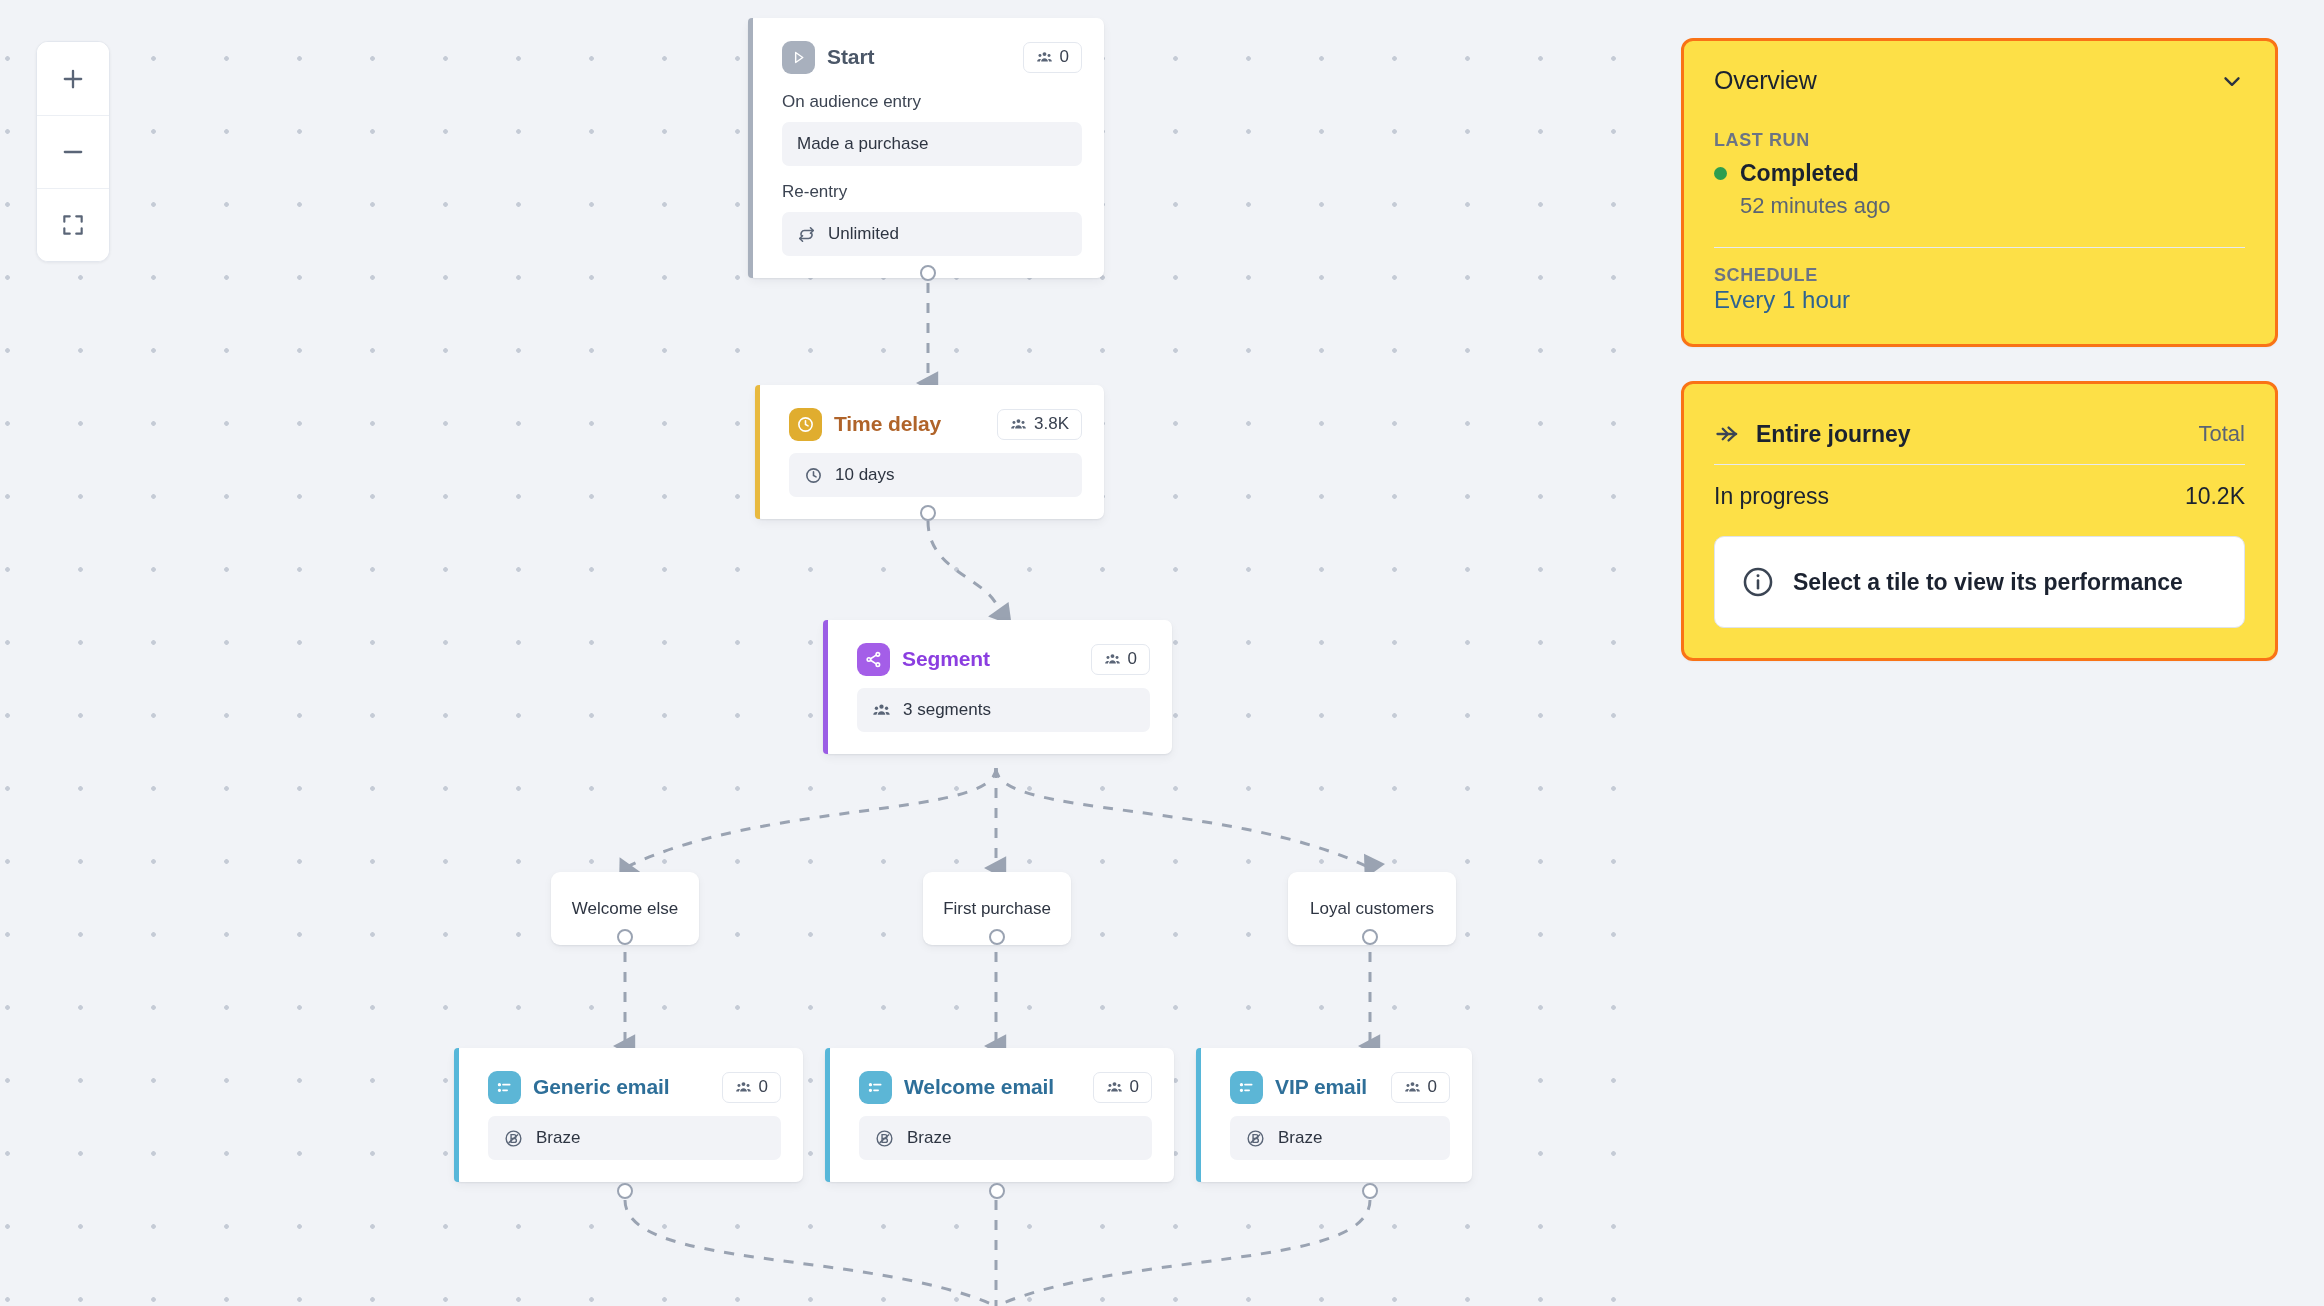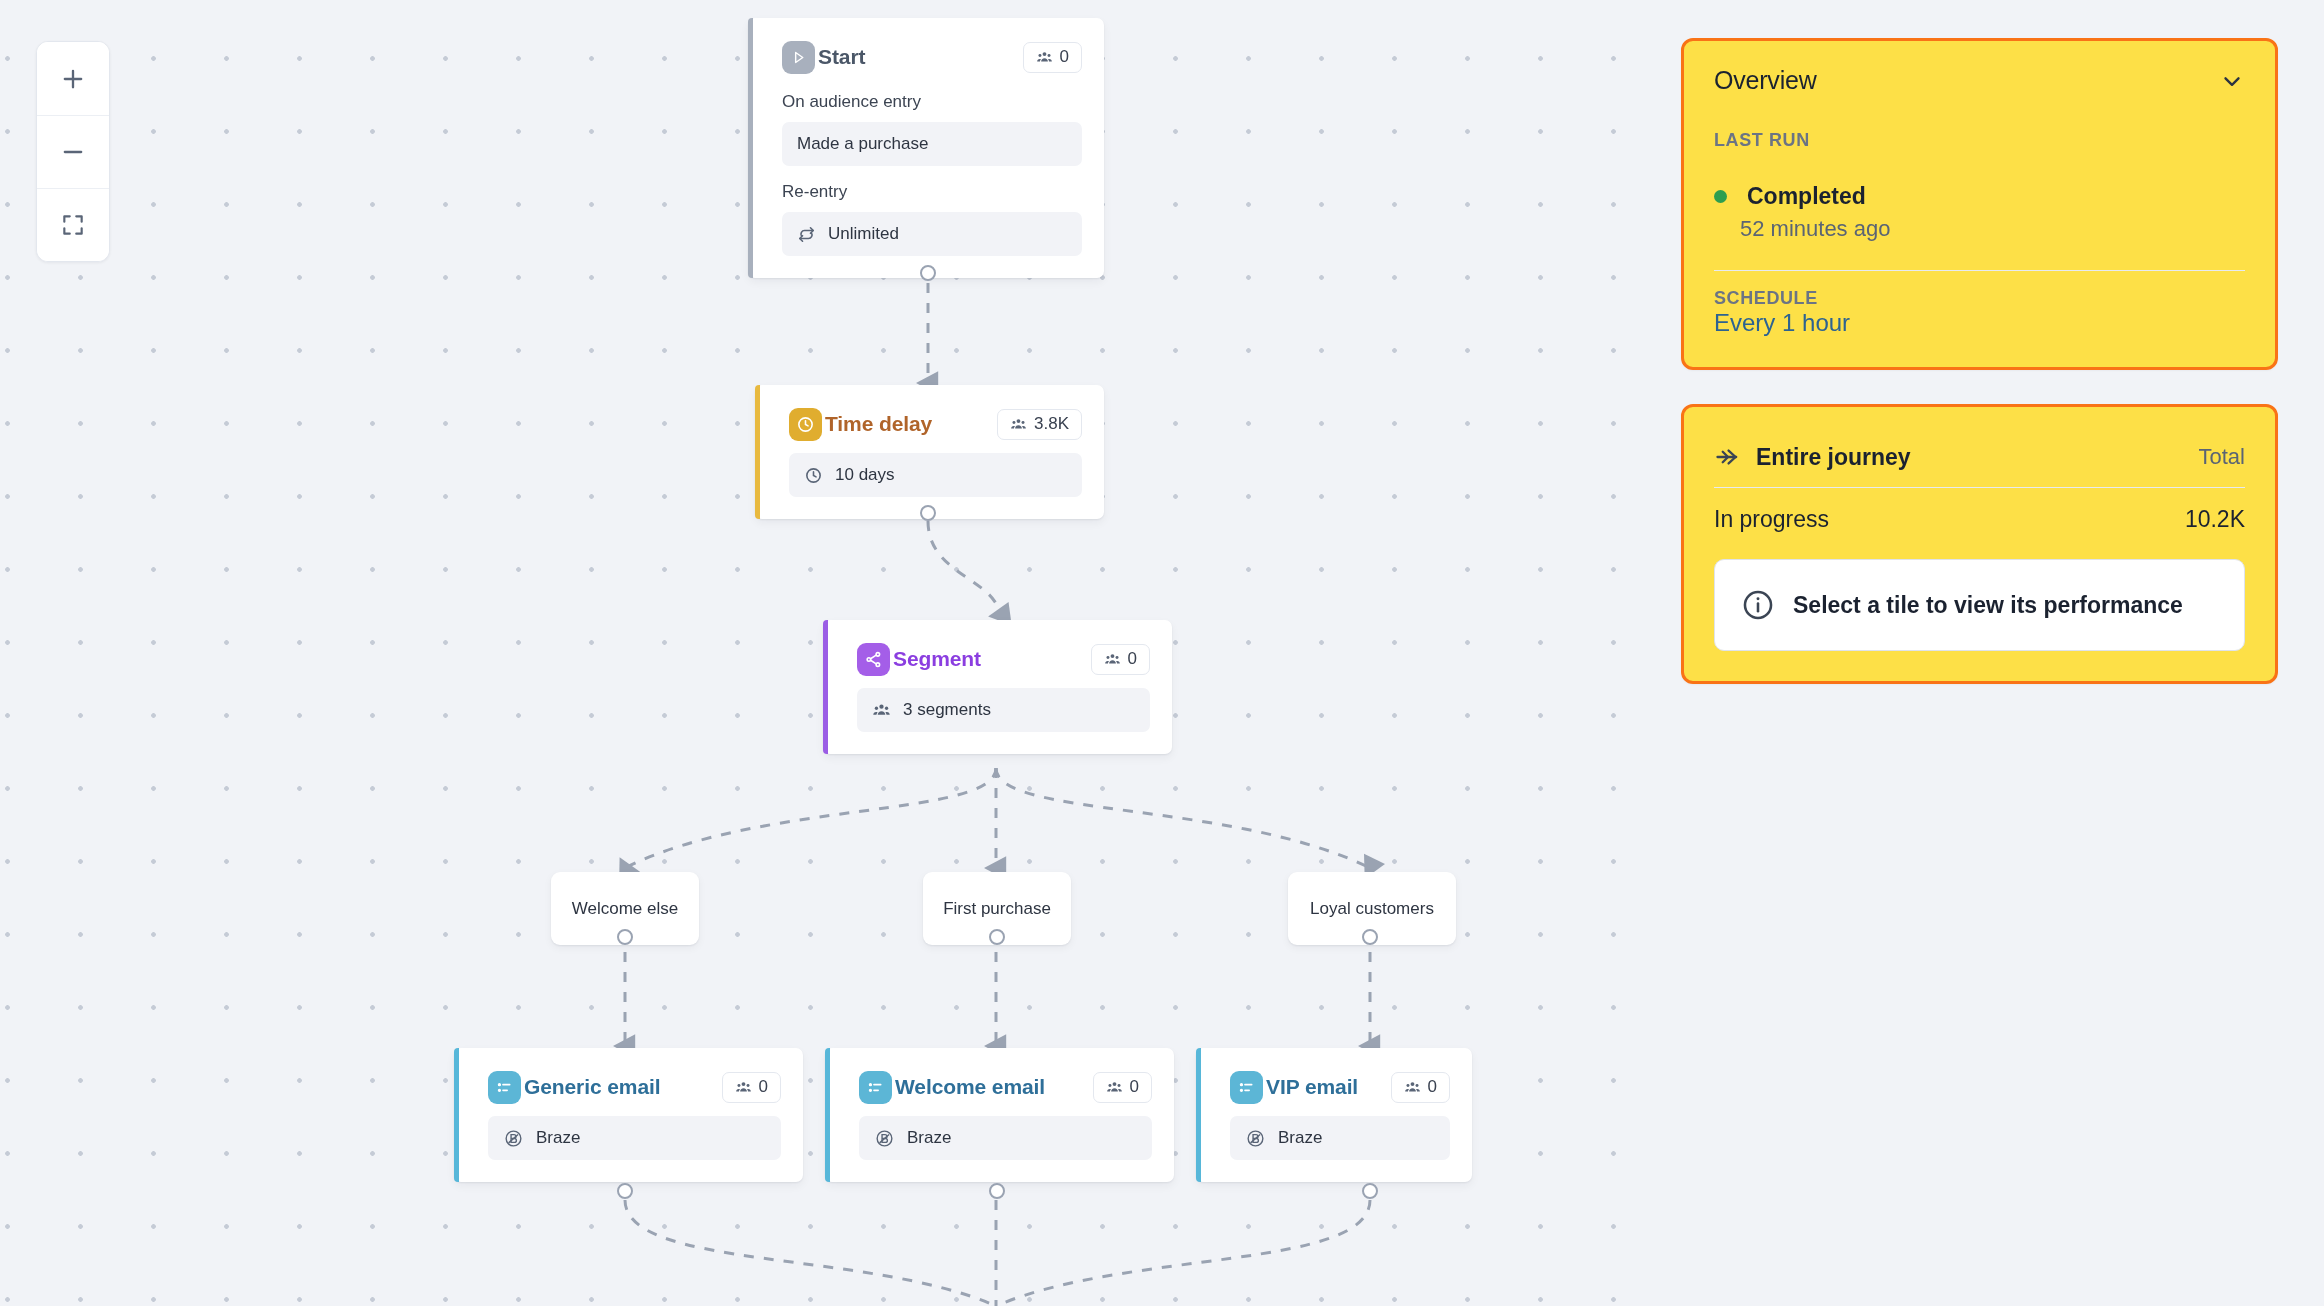--- a/index.html
+++ b/index.html
@@ -81,21 +81,21 @@
     top: 0;
     bottom: 0;
     width: 5px;
     border-radius: 4px 0 0 4px;
   }
   .node-inner { padding: 20px 22px 22px 34px; }
 
   .node-head {
     display: flex;
     align-items: center;
-    gap: 3px;
+    gap: 12px;
     height: 38px;
   }
   .node-glyph {
     width: 33px; height: 33px;
     border-radius: 9px;
     display: flex; align-items: center; justify-content: center;
     flex: 0 0 auto;
     color: #ffffff;
   }
   .node-title {
@@ -195,22 +195,22 @@
   .section-label {
     font-size: 18px;
     font-weight: 700;
     letter-spacing: .6px;
     color: #6b7484;
     margin-top: 17px;
   }
   .status-row {
     display: flex;
     align-items: center;
-    gap: 20px;
-    margin-top: 32px;
+    gap: 13px;
+    margin-top: 9px;
   }
   .status-dot {
     width: 13px; height: 13px;
     border-radius: 50%;
     flex: 0 0 auto;
   }
   .status-text {
     font-size: 23px;
     font-weight: 700;
     color: #1b2230;

